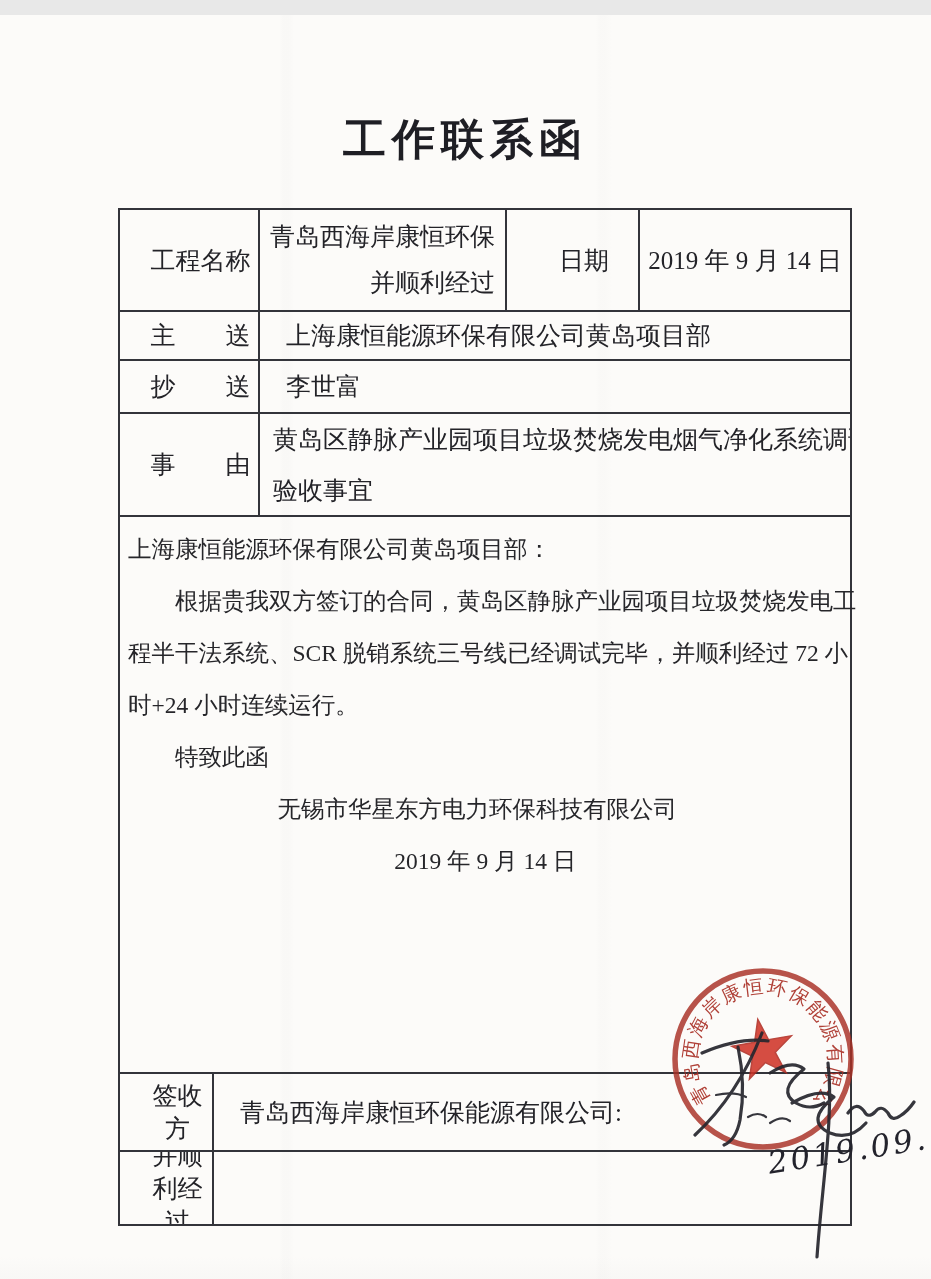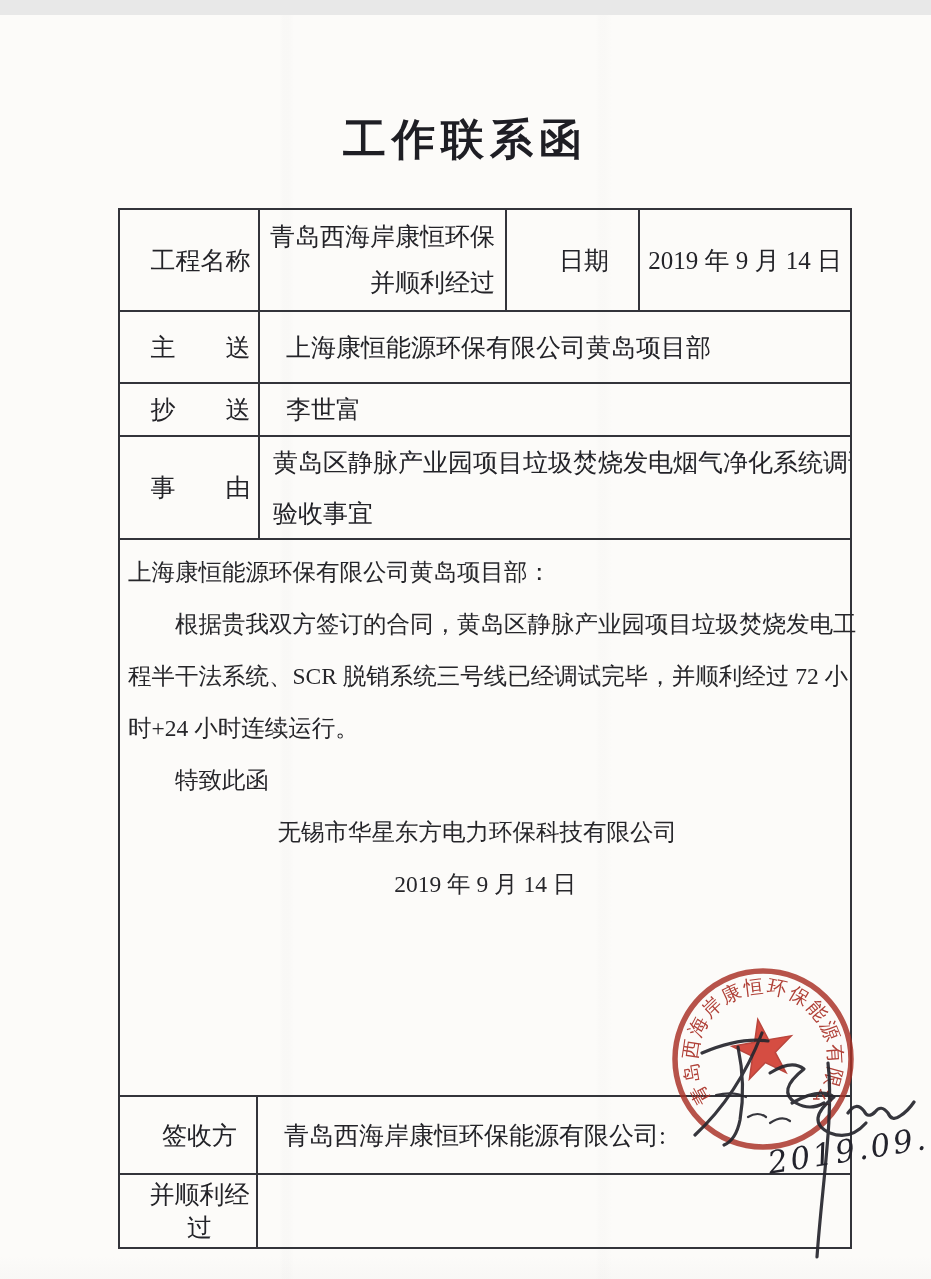--- a/index.html
+++ b/index.html
@@ -24,26 +24,26 @@
     font-size:25px;color:#232328;
   }
   .row{display:flex;box-sizing:border-box;}
   .row + .row{border-top:2px solid #33343a;}
   .cell{box-sizing:border-box;display:flex;align-items:center;overflow:hidden;}
   .cell + .cell{border-left:2px solid #33343a;}
   .label{justify-content:center;text-align:center;padding-left:23px;}
   .w-label{width:138px;flex:none;}
   .w-proj{width:247px;flex:none;}
   .w-dlabel{width:133px;flex:none;}
-  .w-label-sm{width:136px;flex:none;}
+  .w-label-sm{width:92px;flex:none;}
   .flex1{flex:1;}
   .center{justify-content:center;text-align:center;}
   .pad{padding-left:26px;}
   .r1{height:100px;}
-  .r2{height:72px;}
+  .r2{height:49px;}
   .r3{height:53px;justify-content:flex-end;}
   .r4{height:103px;}
   .r5{height:557px;}
   .r6{height:78px;}
   .r7{height:74px;}
   .two-line div{line-height:46px;white-space:nowrap;text-align:right;}
   .subject-lines{padding-left:13px;}
   .subject-lines div{line-height:51px;white-space:nowrap;}
   .body-cell{
     flex:1;display:block;padding:6px 8px 0 8px;font-size:23.5px;color:#26262a;

